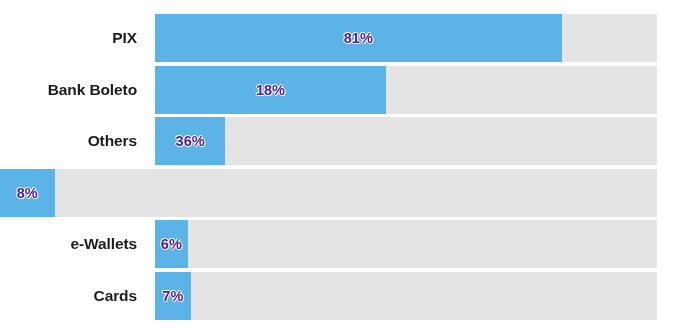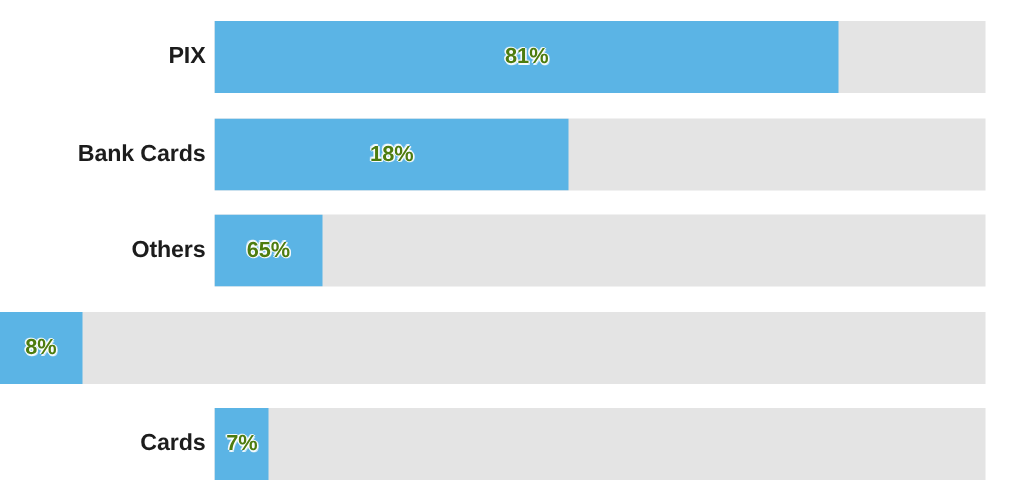--- a/index.html
+++ b/index.html
@@ -23,20 +23,21 @@
     padding: 14px 33px 14px 0;
     display: flex;
     flex-direction: column;
     justify-content: space-between;
   }
 
   .row {
     display: flex;
     align-items: stretch;
     height: 48px;
+    gap: 12px;
   }
 
   .row-label {
     width: 143px;
     flex: 0 0 143px;
     display: flex;
     align-items: center;
     justify-content: flex-end;
     padding-right: 6px;
     box-sizing: border-box;
@@ -65,21 +66,21 @@
   .bar-value {
     position: absolute;
     top: 0;
     bottom: 0;
     left: 0;
     display: flex;
     align-items: center;
     justify-content: center;
     font-size: 14.5px;
     font-weight: bold;
-    color: #4d7c0f;
+    color: #4c1d95;
     text-shadow:
        1px  0   0 rgba(255,255,255,0.85),
       -1px  0   0 rgba(255,255,255,0.85),
        0    1px 0 rgba(255,255,255,0.85),
        0   -1px 0 rgba(255,255,255,0.85),
        1px  1px 0 rgba(255,255,255,0.6),
       -1px -1px 0 rgba(255,255,255,0.6);
     pointer-events: none;
     white-space: nowrap;
   }
@@ -91,42 +92,49 @@
 
   <div class="row">
     <div class="row-label">PIX</div>
     <div class="track">
       <div class="bar" style="width:81%"></div>
       <div class="bar-value" style="width:81%">81%</div>
     </div>
   </div>
 
   <div class="row">
-    <div class="row-label">Bank Cards</div>
+    <div class="row-label">Bank Boleto</div>
     <div class="track">
       <div class="bar" style="width:46%"></div>
       <div class="bar-value" style="width:46%">18%</div>
     </div>
   </div>
 
   <div class="row">
     <div class="row-label">Others</div>
     <div class="track">
       <div class="bar" style="width:14%"></div>
-      <div class="bar-value" style="width:14%">65%</div>
+      <div class="bar-value" style="width:14%">36%</div>
     </div>
   </div>
 
   <div class="row">
     <div class="track">
       <div class="bar" style="width:8.3%"></div>
       <div class="bar-value" style="width:8.3%">8%</div>
     </div>
   </div>
 
+  <div class="row">
+    <div class="row-label">e-Wallets</div>
+    <div class="track">
+      <div class="bar" style="width:6.5%"></div>
+      <div class="bar-value" style="width:6.5%">6%</div>
+    </div>
+  </div>
 
   <div class="row">
     <div class="row-label">Cards</div>
     <div class="track">
       <div class="bar" style="width:7.1%"></div>
       <div class="bar-value" style="width:7.1%">7%</div>
     </div>
   </div>
 
 </div>

